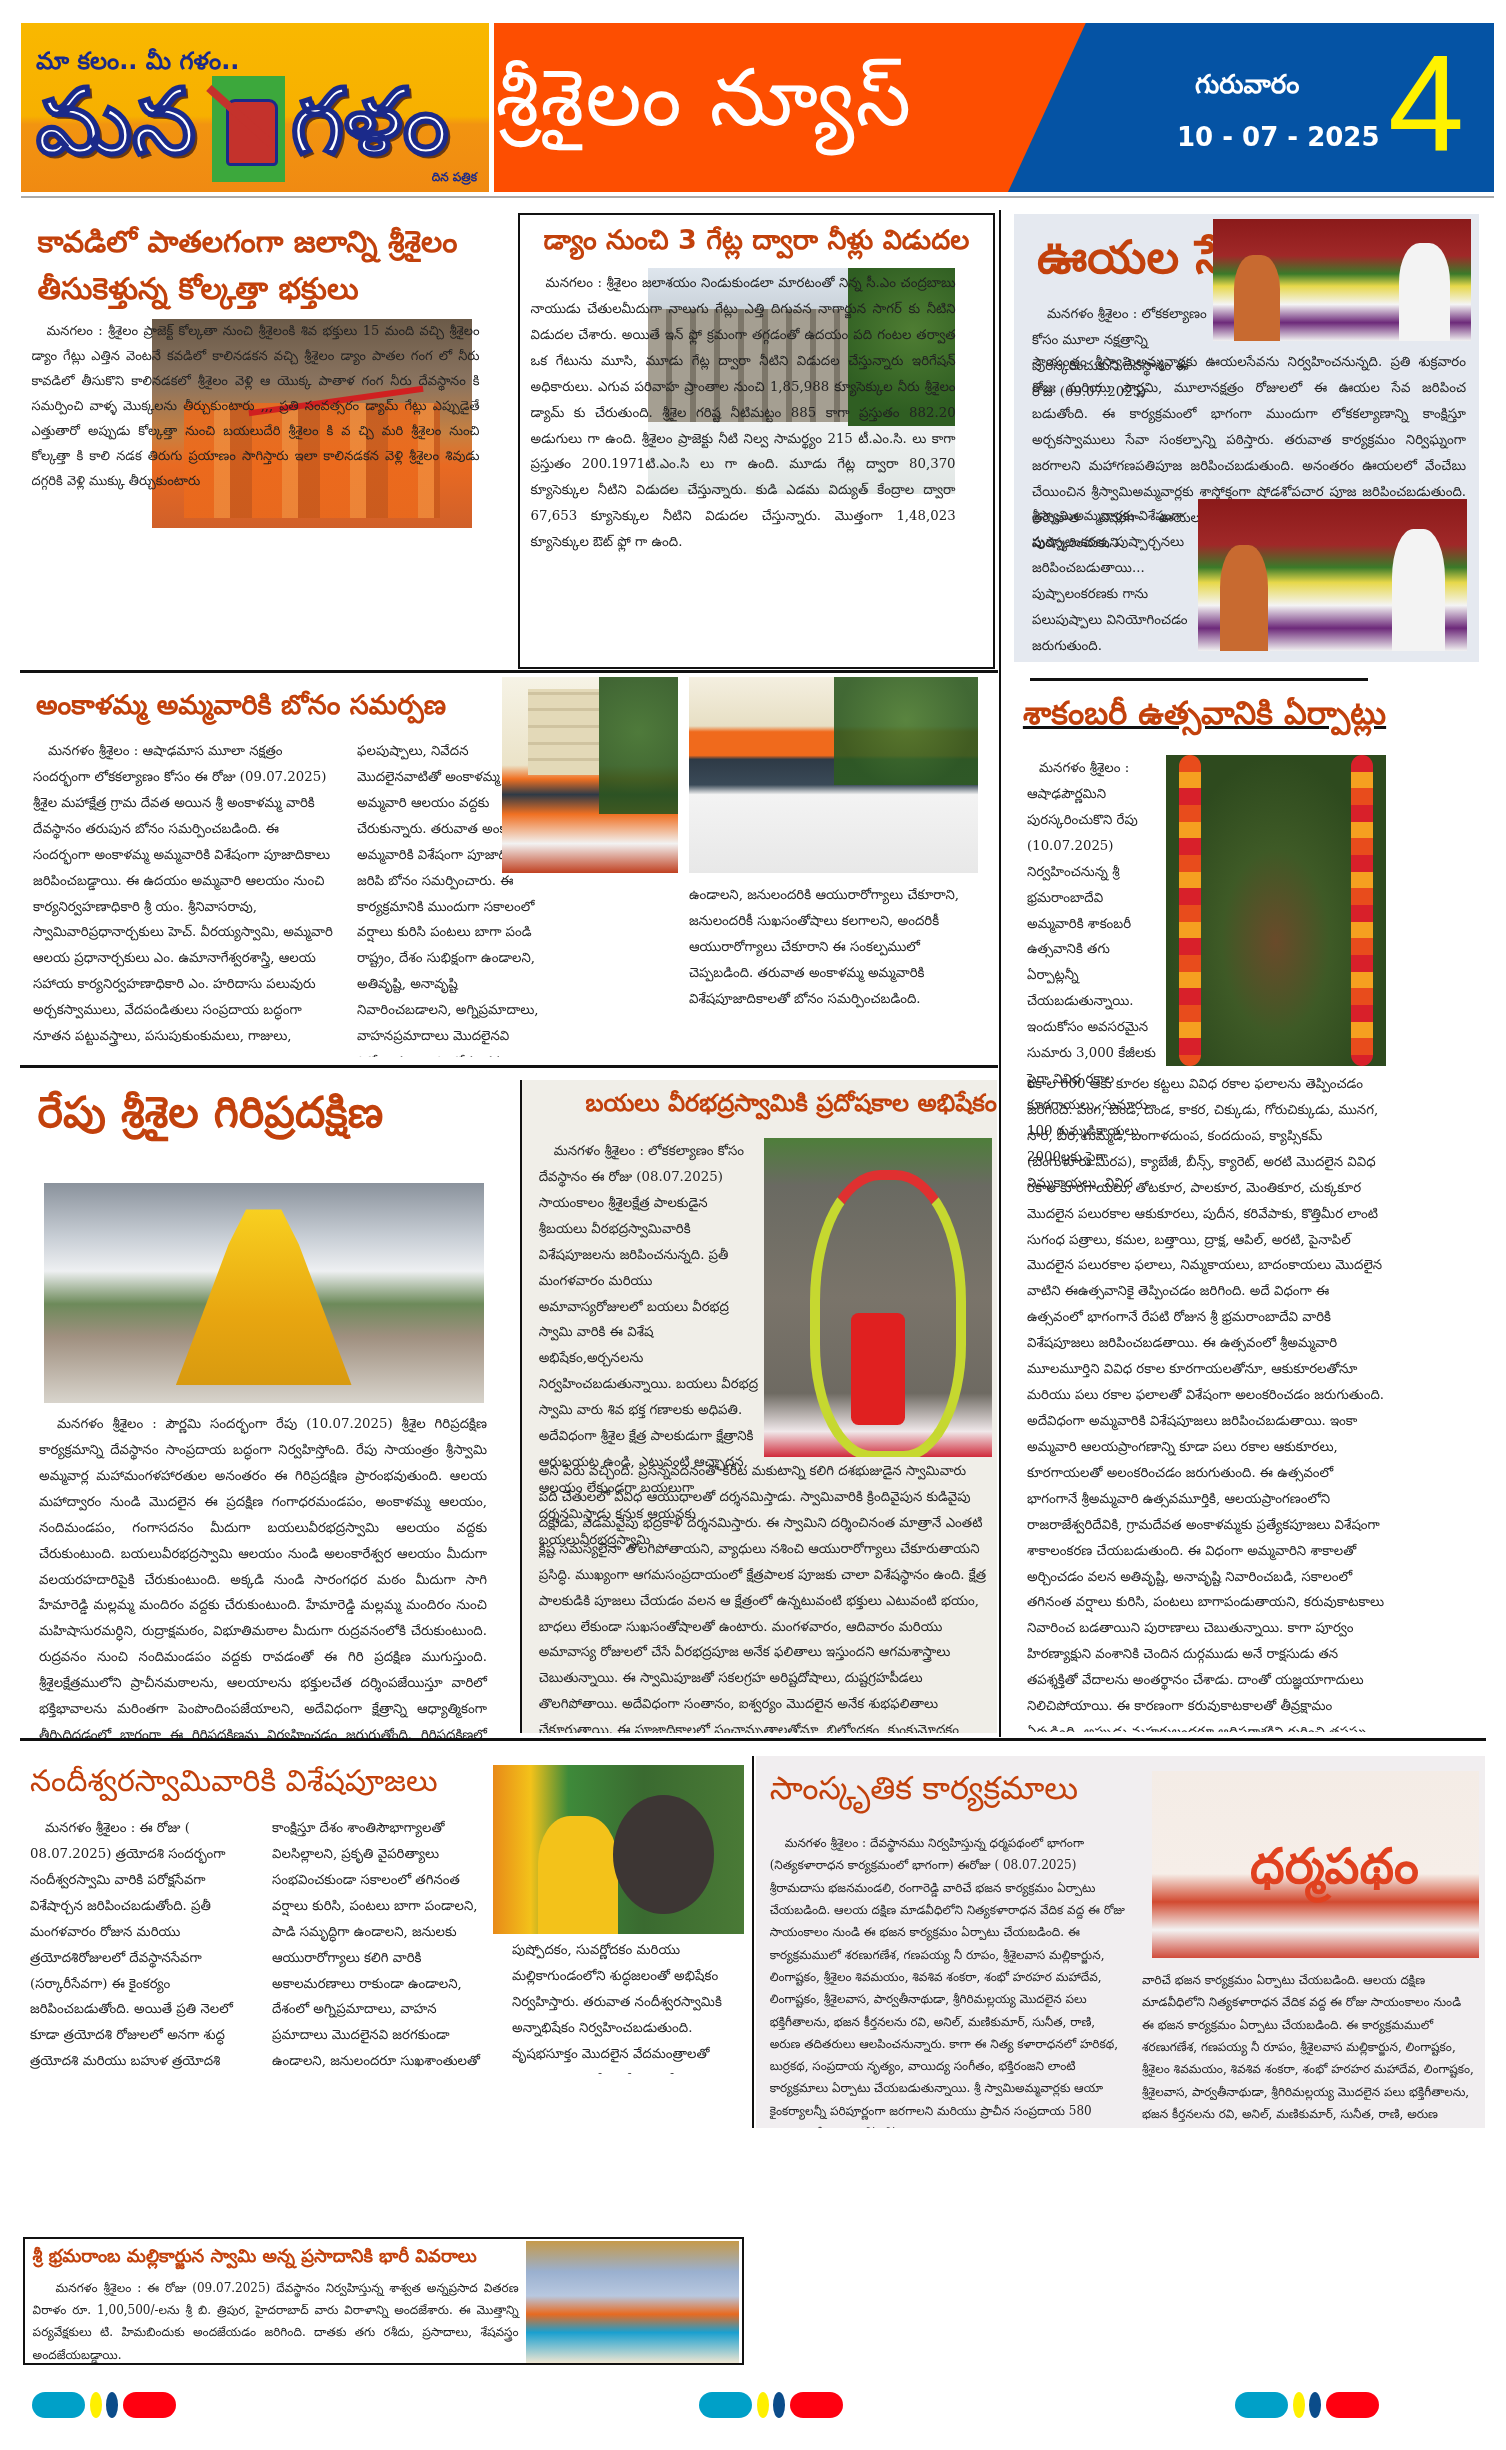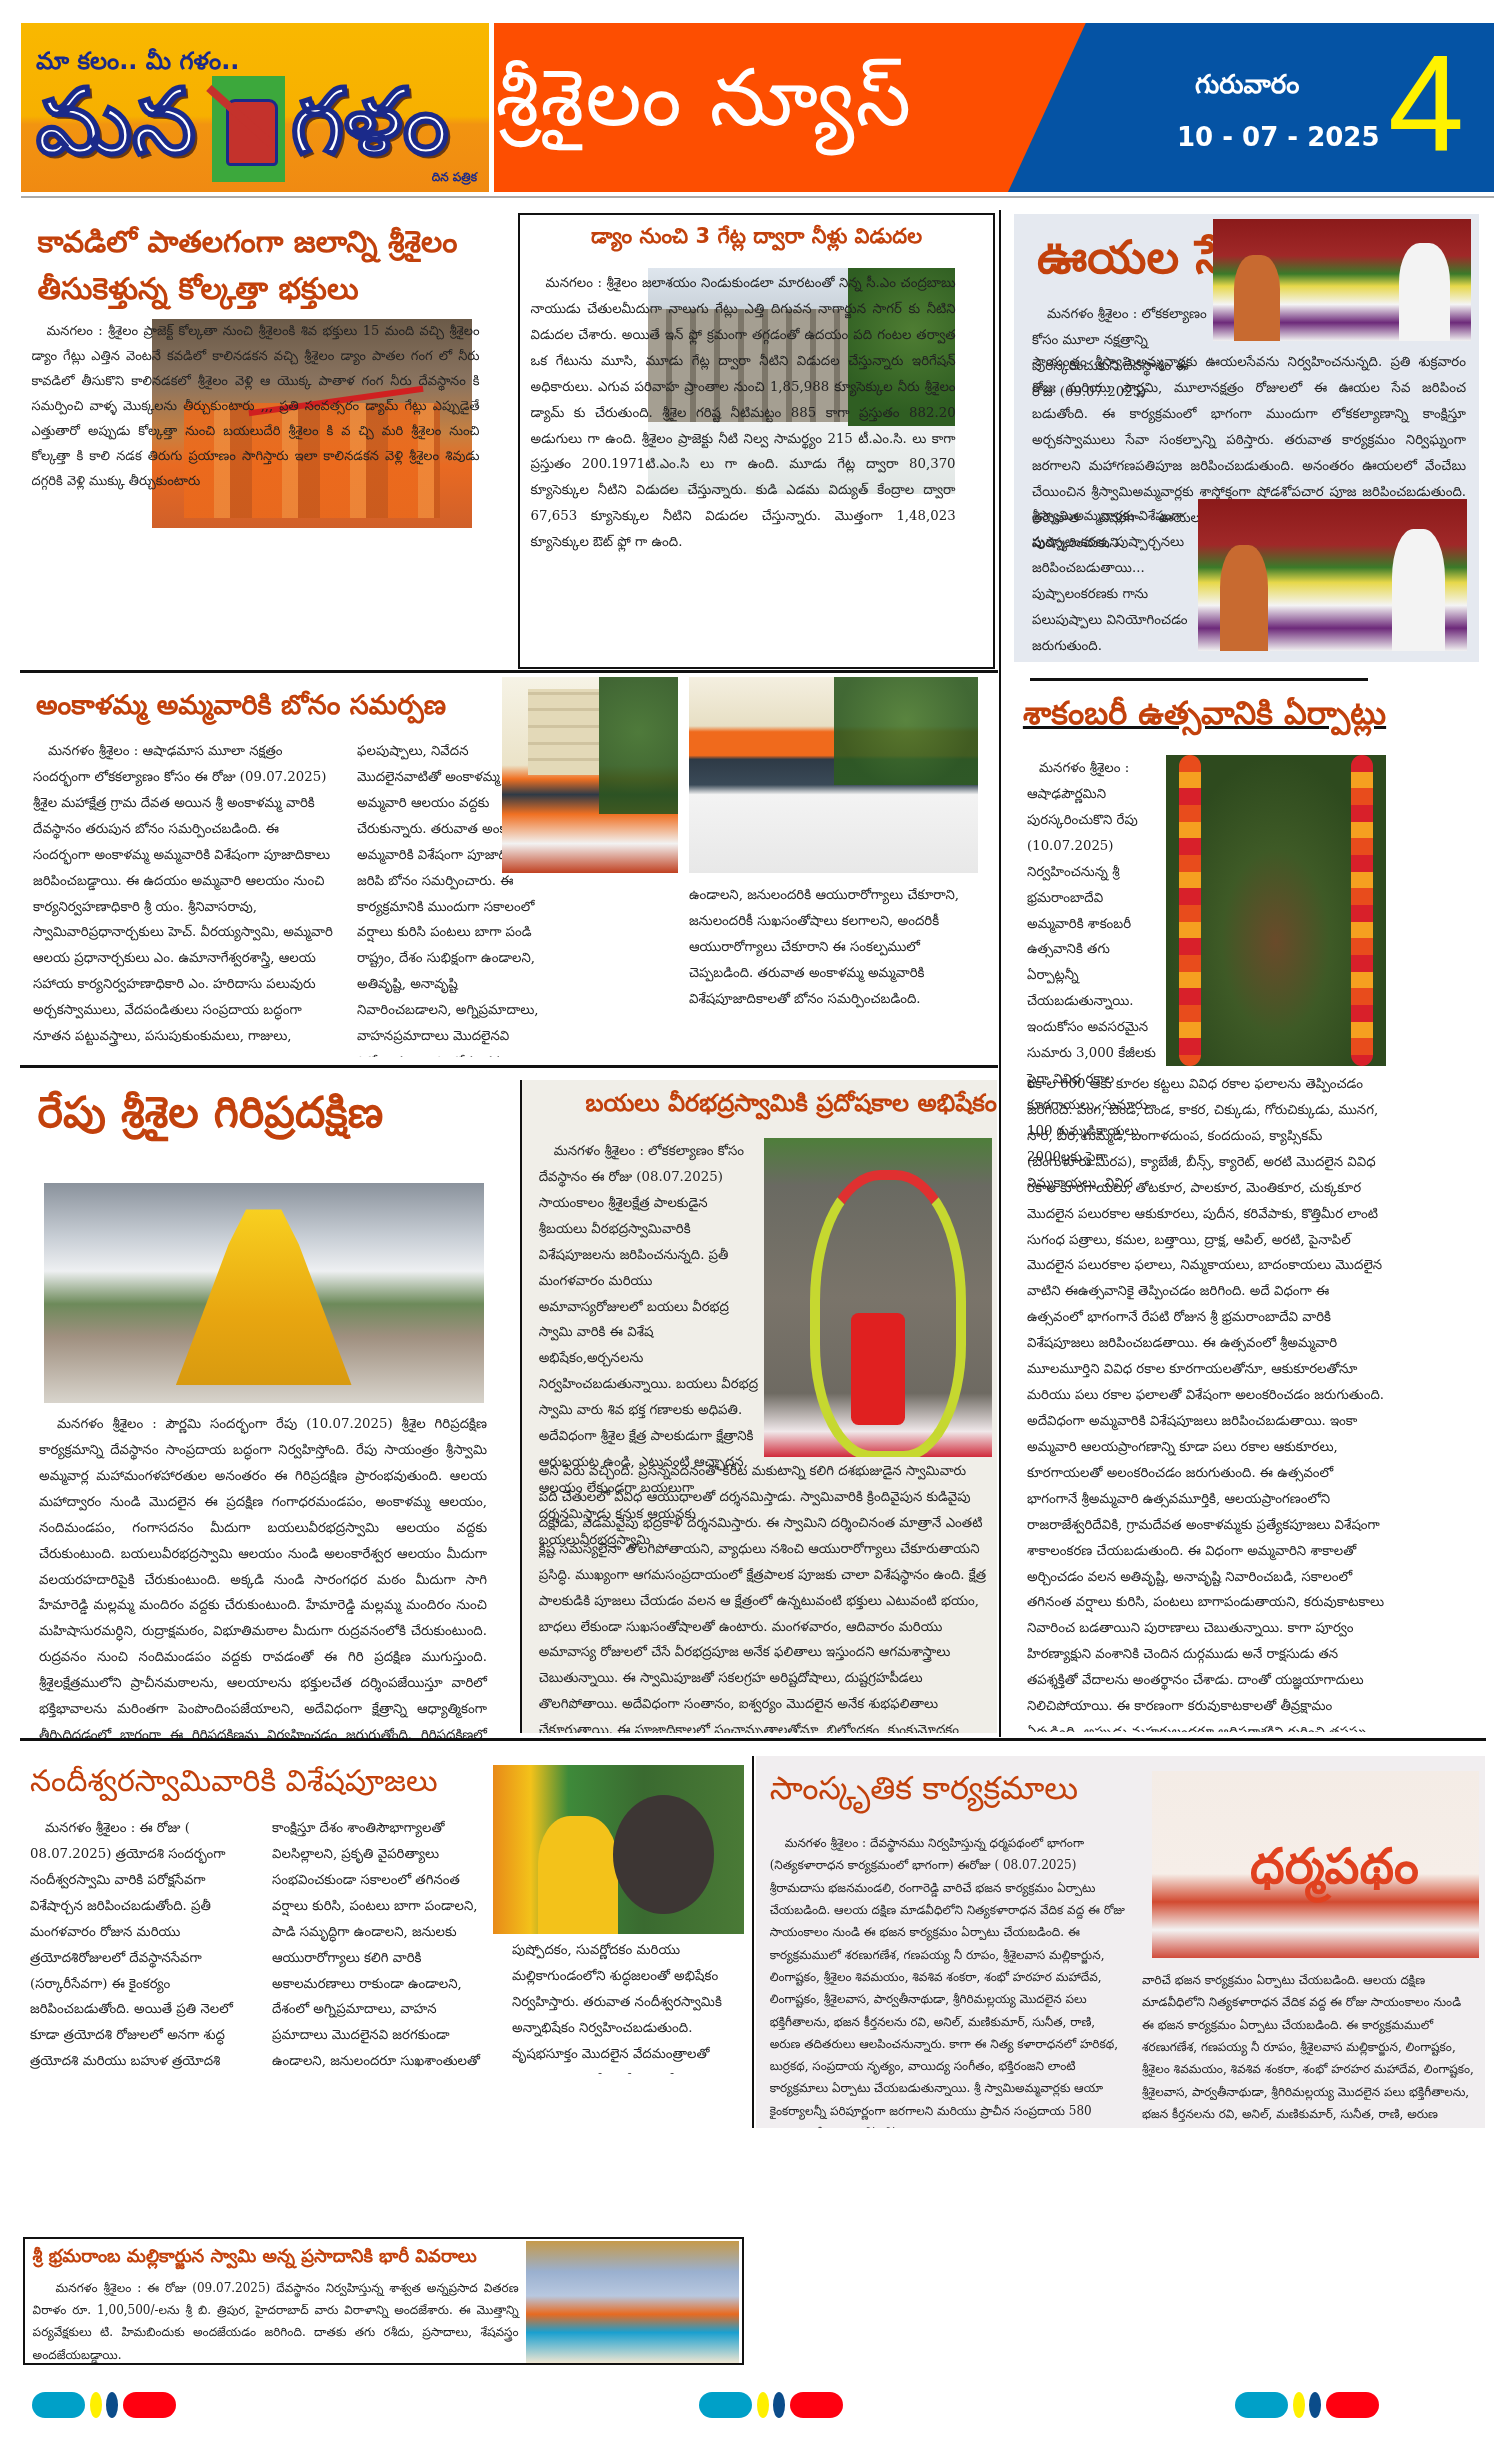--- a/index.html
+++ b/index.html
@@ -92,21 +92,21 @@
 </div>
 <div class="mh-rule"></div>
 
 <div class="article" style="left:30px; top:213px; width:471px; height:448px;">
   <h2 class="headline" style="font-size:30px; line-height:1.55; padding:6px 7.6px 0 7.6px;">కావడిలో  పాతలగంగా జలాన్ని శ్రీశైలం తీసుకెళ్తున్న కోల్కత్తా భక్తులు</h2>
   <div class="photo ph-kavadi" style="left:122px; top:106px; width:320px; height:209px;"></div>
   <p class="body-text" style="position:absolute; left:1.5px; top:106px; width:448px; text-indent:15px; font-size:13px; line-height:1.92; shape-outside: inset(0 0 0 0);">మనగలం : శ్రీశైలం ప్రాజెక్ట్ కోల్కతా నుంచి శ్రీశైలంకి శివ భక్తులు 15 మంది వచ్చి శ్రీశైలం డ్యాం గేట్లు ఎత్తిన వెంటనే కవడిలో  కాలినడకన వచ్చి  శ్రీశైలం డ్యాం పాతల గంగ లో  నీరు కావడిలో  తీసుకొని కాలినడకలో శ్రీశైలం వెళ్లి ఆ యొక్క పాతాళ గంగ  నీరు  దేవస్థానం కి సమర్పించి వాళ్ళ మొక్కలను  తీర్చుకుంటారు ,,, ప్రతి సంవత్సరం డ్యామ్ గేట్లు ఎప్పుడైతే  ఎత్తుతారో అప్పుడు కోల్కత్తా నుంచి బయలుదేరి శ్రీశైలం కి వ చ్చి మరి శ్రీశైలం నుంచి కోల్కత్తా కి కాలి నడక తిరుగు ప్రయాణం సాగిస్తారు    ఇలా కాలినడకన వెళ్లి శ్రీశైలం శివుడు దగ్గరికి వెళ్లి ముక్కు తీర్చుకుంటారు</p>
 </div>
 
 <div class="article" style="left:518px; top:213px; width:477px; height:456px; border:2.3px solid #111;">
-  <h2 class="headline" style="font-size:21px; text-align:center; padding:7.6px 3px 0 3px;">డ్యాం  నుంచి 3 గేట్ల ద్వారా నీళ్లు విడుదల</h2>
+  <h2 class="headline" style="font-size:27px; text-align:center; padding:7.6px 3px 0 3px;">డ్యాం  నుంచి 3 గేట్ల ద్వారా నీళ్లు విడుదల</h2>
   <div class="photo ph-dam" style="left:128px; top:53px; width:307px; height:226px;"></div>
   <p class="body-text" style="position:absolute; left:10.6px; top:55px; width:425px; text-indent:15px;">మనగలం  :  శ్రీశైలం జలాశయం నిండుకుండలా మారటంతో నిన్న సీ.ఎం చంద్రబాబు నాయుడు చేతులమీదుగా నాలుగు గేట్లు ఎత్తి దిగువన నాగార్జున సాగర్ కు నీటిని విడుదల చేశారు. అయితే ఇన్ ఫ్లో క్రమంగా తగ్గడంతో ఉదయం పది గంటల తర్వాత ఒక గేటును మూసి, మూడు గేట్ల ద్వారా నీటిని విడుదల చేస్తున్నారు ఇరిగేషన్ అధికారులు. ఎగువ పరివాహ ప్రాంతాల నుంచి 1,85,988 క్యూసెక్కుల నీరు శ్రీశైలం డ్యామ్ కు చేరుతుంది. శ్రీశైల గరిష్ట నీటిమట్టం 885 కాగా ప్రస్తుతం 882.20  అడుగులు గా ఉంది. శ్రీశైలం ప్రాజెక్టు నీటి నిల్వ సామర్థ్యం 215 టీ.ఎం.సి. లు కాగా ప్రస్తుతం 200.1971టి.ఎం.సి లు గా ఉంది.  మూడు గేట్ల ద్వారా 80,370 క్యూసెక్కుల నీటిని విడుదల చేస్తున్నారు. కుడి ఎడమ విద్యుత్ కేంద్రాల ద్వారా 67,653 క్యూసెక్కుల నీటిని విడుదల చేస్తున్నారు. మొత్తంగా 1,48,023 క్యూసెక్కుల ఔట్ ఫ్లో గా ఉంది.</p>
 </div>
 
 <div class="article" style="left:1014px; top:214px; width:465px; height:448px; background:#e5e9f0;">
   <h2 class="headline" style="font-size:46px; padding:15px 0 0 23px;">ఊయల సేవ</h2>
   <div class="photo ph-oyala" style="left:199px; top:4.6px; width:258px; height:122px;"></div>
   <p class="body-text" style="position:absolute; left:18px; top:87px; width:175px; text-indent:15px; text-align:left;">మనగళం శ్రీశైలం : లోకకల్యాణం కోసం మూలా నక్షత్రాన్ని పురస్కరించుకుని దేవస్థానం ఈ రోజు (09.07.2025)</p>
   <p class="body-text" style="position:absolute; left:18px; top:135px; width:434px;">సాయంత్రం శ్రీస్వామిఅమ్మవార్లకు ఊయలసేవను నిర్వహించనున్నది. ప్రతి శుక్రవారం రోజు మరియు పౌర్ణమి, మూలానక్షత్రం రోజులలో ఈ ఊయల సేవ జరిపించ బడుతోంది. ఈ కార్యక్రమంలో భాగంగా ముందుగా లోకకల్యాణాన్ని కాంక్షిస్తూ అర్చకస్వాములు సేవా సంకల్పాన్ని పఠిస్తారు. తరువాత కార్యక్రమం నిర్విఘ్నంగా జరగాలని మహాగణపతిపూజ జరిపించబడుతుంది. అనంతరం ఊయలలో వేంచేబు చేయించిన శ్రీస్వామిఅమ్మవార్లకు శాస్త్రోక్తంగా షోడశోపచార పూజ జరిపించబడుతుంది. తరువాత చివరగా ఊయలసేవ నిర్వహించబడుతుంది. ఊయల సేవను పురస్కరించుకుని</p>
   <div class="photo ph-oyala" style="left:184px; top:285px; width:269px; height:152px;"></div>

